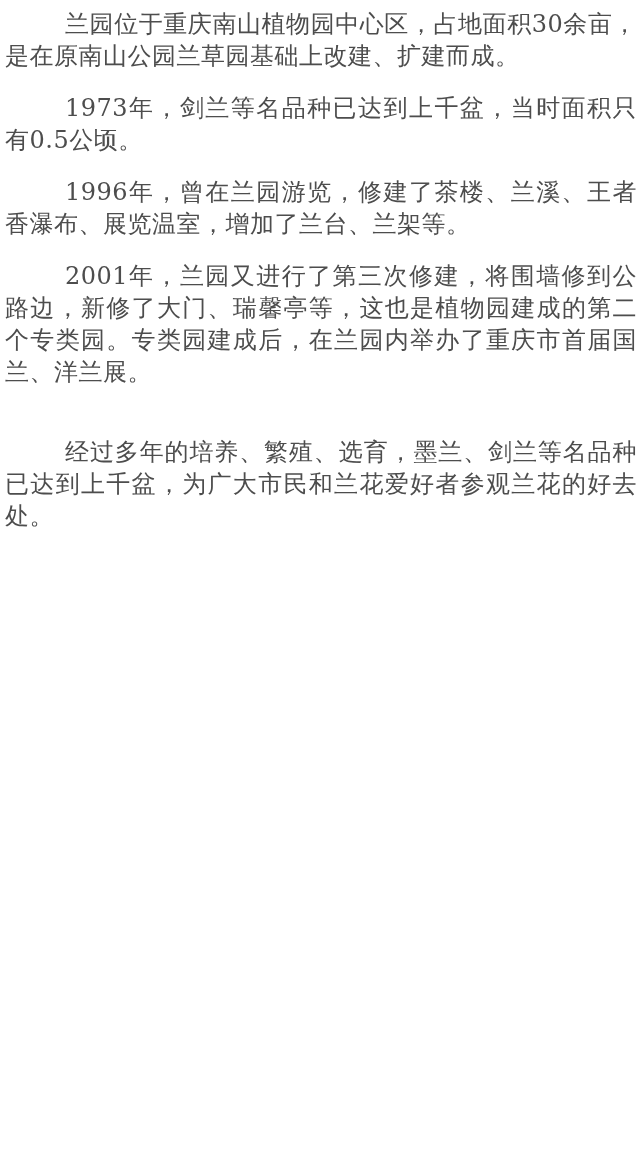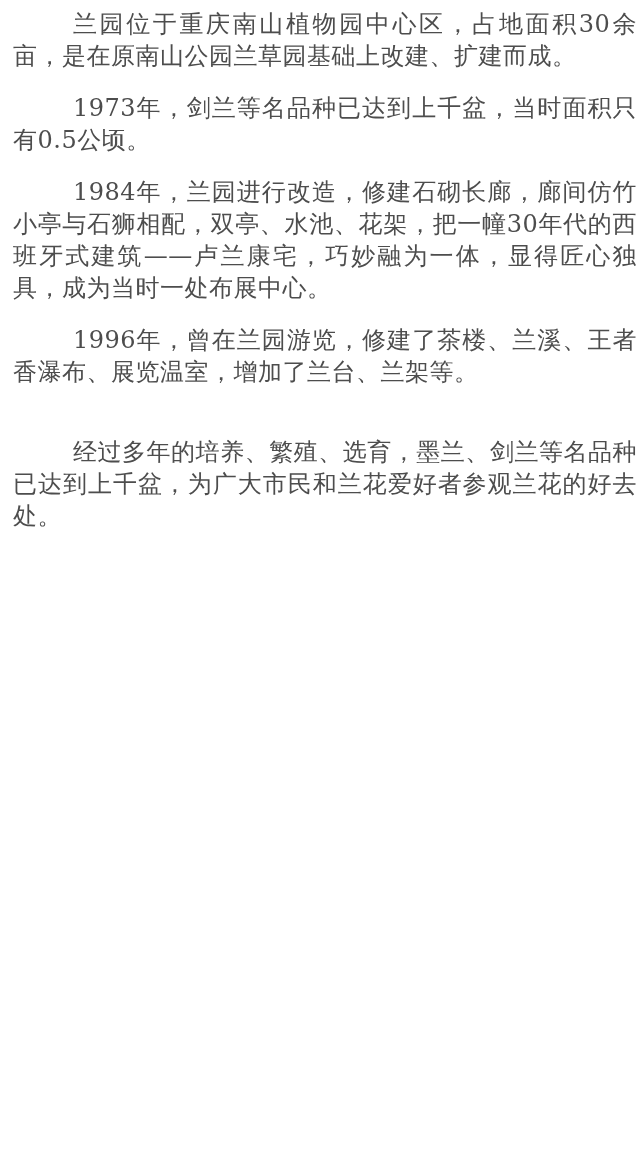--- a/index.html
+++ b/index.html
@@ -10,21 +10,21 @@
   body {
     width: 640px;
     height: 1172px;
     overflow: hidden;
   }
   .page {
     box-sizing: border-box;
     width: 640px;
     height: 1172px;
     background: #ffffff;
-    padding: 8px 3px 0 13px;
+    padding: 8px 3px 0 5px;
   }
   .page p {
     font-family: "DejaVu Serif", "Liberation Serif", serif;
     font-size: 24px;
     line-height: 32px;
     letter-spacing: 0.5px;
     color: #4d4d4d;
     text-align: justify;
     text-indent: 60px;
     margin: 0 0 20px 0;
@@ -34,16 +34,16 @@
   .page p.final-para {
     margin-top: 48px;
   }
 </style>
 </head>
 <body>
 
 <div class="page">
   <p>兰园位于重庆南山植物园中心区，占地面积30余亩，是在原南山公园兰草园基础上改建、扩建而成。</p>
   <p>1973年，剑兰等名品种已达到上千盆，当时面积只有0.5公顷。</p>
-  <p>1984年，兰园进行改造，修建石砌长廊，廊间仿竹小亭与石狮相配，双亭、水池、花架，把一幢30年代的西班牙式建筑——卢兰康宅，巧妙融为一体，显得匠心独具，成为当时一处布展中心。</p>
   <p>1996年，曾在兰园游览，修建了茶楼、兰溪、王者香瀑布、展览温室，增加了兰台、兰架等。</p>
+  <p>2001年，兰园又进行了第三次修建，将围墙修到公路边，新修了大门、瑞馨亭等，这也是植物园建成的第二个专类园。专类园建成后，在兰园内举办了重庆市首届国兰、洋兰展。</p>
   <p class="final-para">经过多年的培养、繁殖、选育，墨兰、剑兰等名品种已达到上千盆，为广大市民和兰花爱好者参观兰花的好去处。</p>
 </div>
 
 </body></html>

